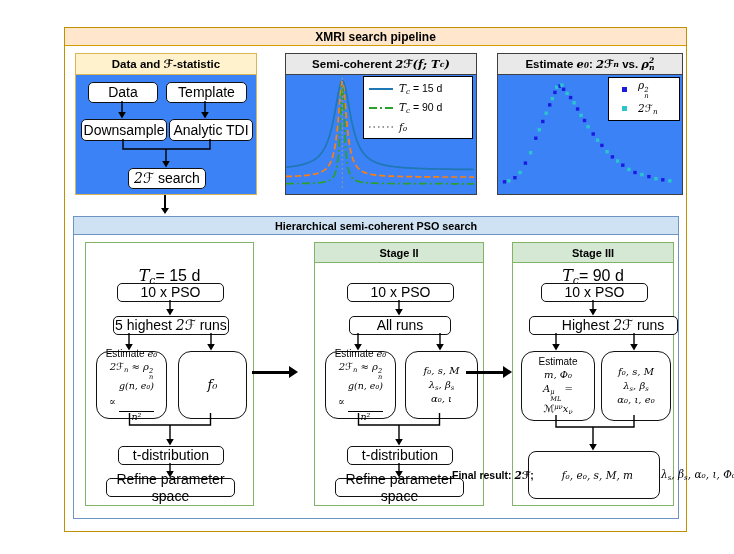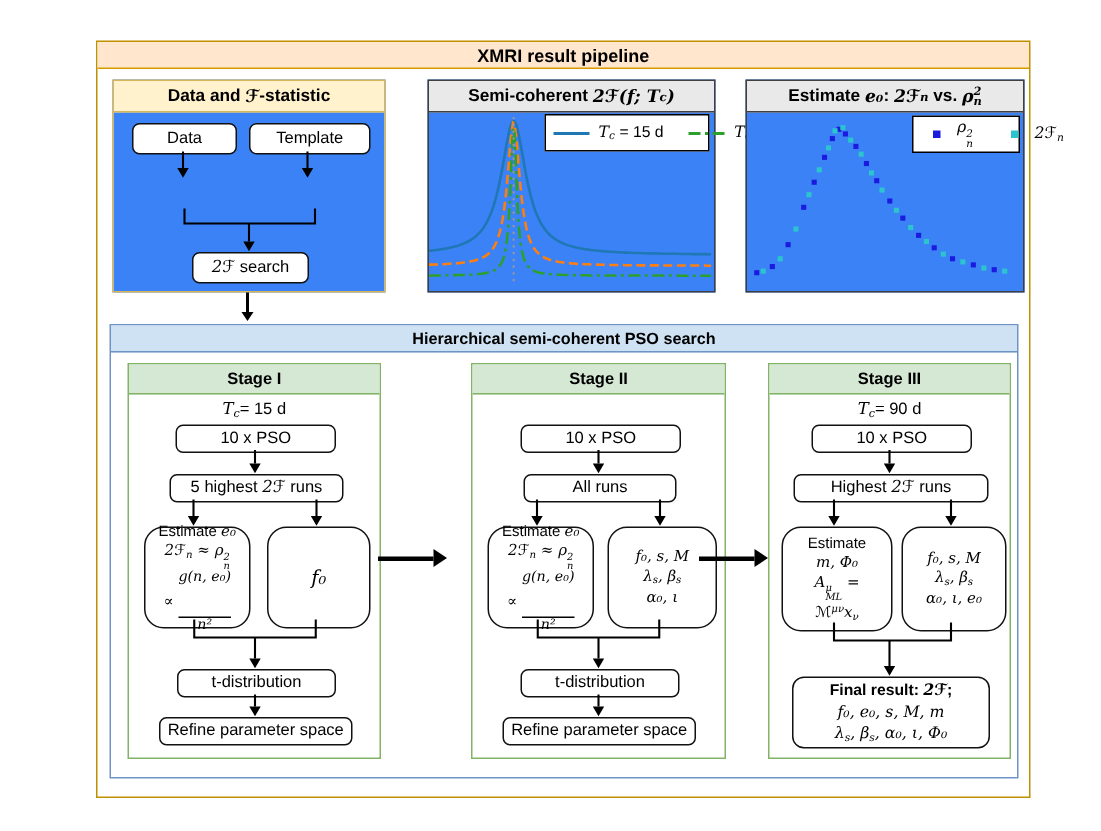--- a/index.html
+++ b/index.html
@@ -13,76 +13,78 @@
   
   .panel{position:absolute;background:#3b82f6;}
   .phead{position:absolute;left:0;right:0;top:0;height:20px;display:flex;align-items:center;justify-content:center;
          font-weight:bold;font-size:11.5px;}
   .dpanel{border:1.6px solid var(--gold-mid,#d6b656);}
   .dpanel .phead{background:var(--yellow-bg,#fff2cc);border-bottom:1.6px solid var(--gold-mid,#d6b656);}
   .cpanel{border:1.4px solid var(--chart-border,#3f3f3f);}
   .cpanel .phead{background:var(--gray-bg,#e9e9e9);border-bottom:1.4px solid var(--chart-border,#3f3f3f);}
   
   .box{position:absolute;background:#fff;border:1.3px solid #111;border-radius:5px;display:flex;align-items:center;
-       justify-content:center;font-size:11px;line-height:1.15;text-align:center;}
+       justify-content:center;font-size:14px;line-height:1.15;text-align:center;}
   .bigbox{border-radius:13px;flex-direction:column;font-size:10px;line-height:1.32;padding:2px 1px;}
   .f0box{font-size:13px;}
-  .finalbox{border-radius:8px;flex-direction:column;font-size:10.5px;line-height:1.38;}
+  .finalbox{border-radius:8px;flex-direction:row;font-size:10.5px;line-height:1.38;gap:28px;}
   
   .pso-section{position:absolute;left:73px;top:216px;width:604px;height:301px;border:1.6px solid var(--blue-border,#6d94c4);background:#fff;}
   .pso-head{position:absolute;left:0;right:0;top:0;height:17px;background:var(--blue-bg,#cfe2f3);
             border-bottom:1.6px solid var(--blue-border,#6d94c4);display:flex;align-items:center;justify-content:center;
             font-weight:bold;font-size:10.8px;}
   
   .stage{position:absolute;top:242px;height:262px;background:#fff;border:1.6px solid var(--green-border,#82b366);}
   .shead{position:absolute;left:0;right:0;top:0;height:19px;background:var(--green-bg,#d5e8d4);
          border-bottom:1.6px solid var(--green-border,#82b366);display:flex;align-items:center;justify-content:center;
          font-weight:bold;font-size:11px;}
-  .tcline{position:absolute;left:0;right:0;top:23px;text-align:center;font-size:11px;}
+  .tcline{position:absolute;left:0;right:0;top:23px;text-align:center;font-size:16px;}
   
   .conn{position:absolute;left:0;top:0;overflow:visible;pointer-events:none;}
   .cl{stroke:#000;stroke-width:1.4;fill:none;}
   .ch{fill:#000;stroke:none;}
   .av{position:absolute;width:1.5px;background:#000;}
   .av::after{content:'';position:absolute;left:-3.6px;top:100%;border:4.2px solid transparent;border-bottom:0;border-top:6.6px solid #000;}
   .ah{position:absolute;height:2.8px;background:#000;}
   .ah::after{content:'';position:absolute;left:100%;top:50%;transform:translateY(-50%);border:6.2px solid transparent;border-right:0;border-left:9px solid #000;}
   
   .chartsvg{position:absolute;left:0;top:20px;}
-  .legend{position:absolute;background:#fff;border:1.3px solid #000;padding:3px 4px;display:flex;flex-direction:row;gap:16px;}
+  .legend{position:absolute;background:#fff;border:1.3px solid #000;padding:3px 4px;display:flex;flex-direction:column;gap:2px;}
   .lrow{display:flex;align-items:center;gap:5px;height:17px;font-size:10.5px;white-space:nowrap;}
   .lsamp{flex:0 0 auto;}
   .sqsamp{width:5px;height:5px;display:inline-block;margin:0 6px 0 9px;flex:0 0 auto;}
   
   .p{white-space:pre;}
   .var{font-family:"DejaVu Serif","DejaVu Sans",serif;font-style:italic;}
   .bold{font-weight:bold;}
   .psub{font-size:0.68em;vertical-align:-0.28em;}
   .psup{font-size:0.68em;vertical-align:0.5em;}
   .ss{display:inline-flex;flex-direction:column;vertical-align:-0.42em;line-height:0.95;font-size:0.66em;text-align:left;}
   .frac{display:inline-flex;flex-direction:column;text-align:center;vertical-align:middle;line-height:1.12;font-size:0.95em;gap:20px;}
   .fden{border-top:1px solid #000;padding:0 2px;}
 </style>
 </head>
 <body>
 
 <div class="canvas">
 
   <div class="frame">
-    <div class="titlebar">XMRI result pipeline</div>
+    <div class="titlebar">XMRI search pipeline</div>
   </div>
 
   <div class="panel dpanel" style="left:75px;top:53px;width:180px;height:140px;">
     <div class="phead">
         <span class="p ">Data and </span>
         <span class="p var">ℱ</span>
         <span class="p ">-statistic</span>
       </div>
     <div class="box" style="left:12px;top:28px;width:68px;height:19px;">Data</div>
     <div class="box" style="left:90px;top:28px;width:79px;height:19px;">Template</div>
+    <div class="box" style="left:5px;top:65px;width:84px;height:20px;">Downsample</div>
+    <div class="box" style="left:93px;top:65px;width:82px;height:20px;">Analytic TDI</div>
     <div class="box" style="left:52px;top:114px;width:76px;height:19px;">
         <span class="p var">2ℱ</span>
         <span class="p "> search</span>
       </div>
     <svg class="conn" width="180" height="140">
       <path class="cl" d="M46 47 V58 M129 47 V58 M47 85 V95 H134 V85 M90 95 V107"></path>
       <path class="ch" d="M42.2 58 L49.8 58 L46 64.5 Z M125.2 58 L132.8 58 L129 64.5 Z M86.2 107 L93.8 107 L90 113.5 Z"></path>
     </svg>
   </div>
 
@@ -184,21 +186,20 @@
     </div>
   </div>
 
   <div class="av" style="left:164.3px;top:195px;height:13px;"></div>
 
   <div class="pso-section">
     <div class="pso-head">Hierarchical semi-coherent PSO search</div>
   </div>
 
   <div class="stage" style="left:85px;width:167px;">
-    <div class="shead">Stage I</div>
     <div class="tcline"><span class="p var">T</span><span class="p psub var">c</span><span class="p ">= 15 d</span></div>
     <div class="box" style="left:31px;top:40px;width:105px;height:17px;">10 x PSO</div>
     <div class="box" style="left:27px;top:73px;width:114px;height:17px;">
         <span class="p ">5 highest </span>
         <span class="p var">2ℱ</span>
         <span class="p "> runs</span>
       </div>
     <div class="box bigbox" style="left:10px;top:108px;width:67px;height:62px;">
       <div><span class="p ">Estimate </span><span class="p var">e₀</span></div>
       <div><span class="p var">2ℱ</span><span class="p psub var">n</span><span class="p var"> ≈ </span><span class="p var">ρ</span><span class="p ss var"><span>2</span><span>n</span></span></div>
@@ -236,21 +237,21 @@
     <svg class="conn" width="168" height="262">
       <path class="cl" d="M84 57 V66 M43 90 V101 M125 90 V101 M43.5 170 V182 H124.5 V170 M84 182 V196 M84 220 V228"></path>
       <path class="ch" d="M80.2 66 L87.8 66 L84 72.5 Z M39.2 101 L46.8 101 L43 107.5 Z M121.2 101 L128.8 101 L125 107.5 Z M80.2 196 L87.8 196 L84 202.5 Z M80.2 228 L87.8 228 L84 234.5 Z"></path>
     </svg>
   </div>
 
   <div class="stage" style="left:512px;width:160px;">
     <div class="shead">Stage III</div>
     <div class="tcline"><span class="p var">T</span><span class="p psub var">c</span><span class="p ">= 90 d</span></div>
     <div class="box" style="left:28px;top:40px;width:105px;height:17px;">10 x PSO</div>
-    <div class="box" style="left:16px;top:73px;width:128px;height:17px;">
+    <div class="box" style="left:16px;top:73px;width:128px;height:17px;padding-left:19px;">
         <span class="p ">Highest </span>
         <span class="p var">2ℱ</span>
         <span class="p "> runs</span>
       </div>
     <div class="box bigbox" style="left:8px;top:108px;width:70px;height:64px;">
       <div><span class="p ">Estimate</span></div>
       <div><span class="p var">m, Φ₀</span></div>
       <div><span class="p var">A</span><span class="p ss var"><span>μ</span><span>ML</span></span><span class="p var"> =</span></div>
       <div><span class="p var">ℳ</span><span class="p psup var">μν</span><span class="p var">x</span><span class="p psub var">ν</span></div>
     </div>

